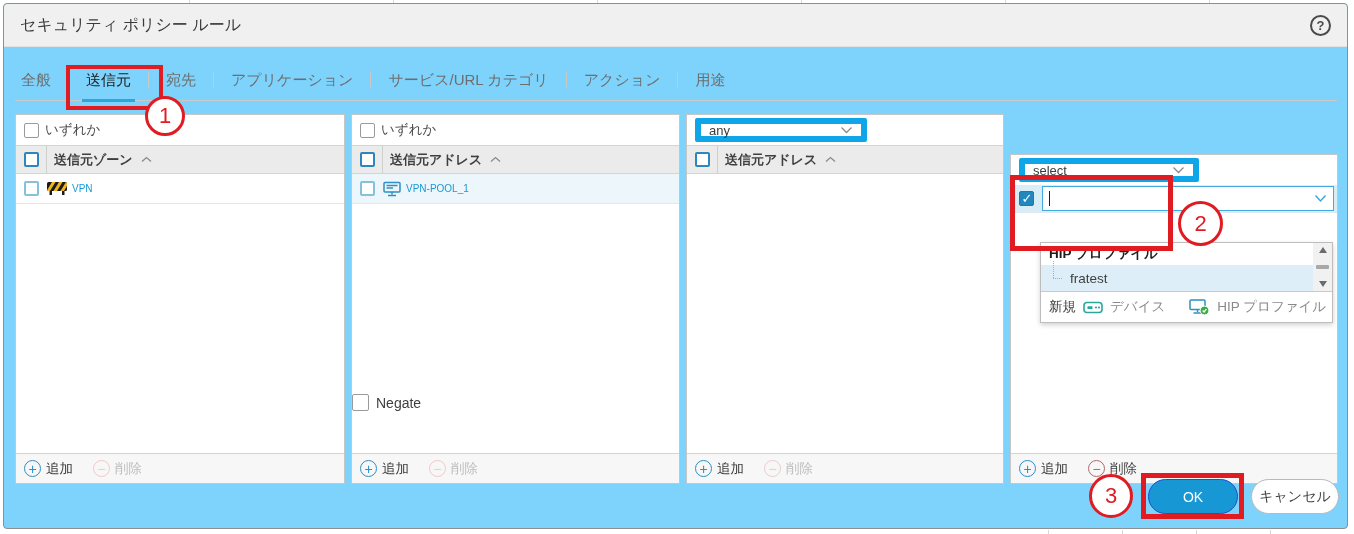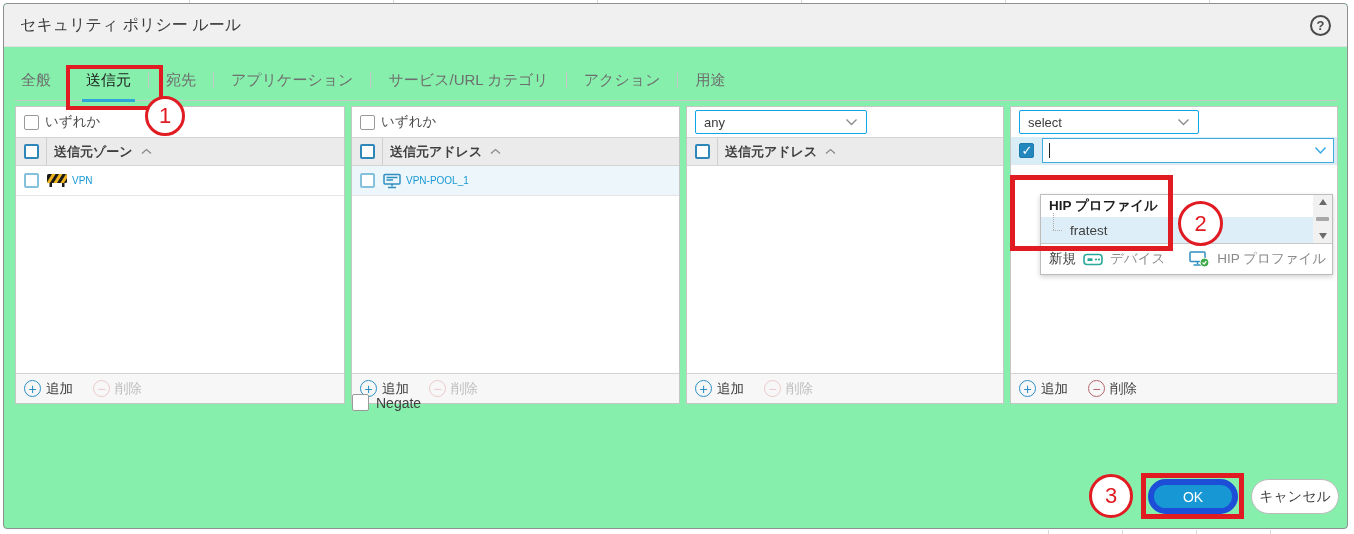--- a/index.html
+++ b/index.html
@@ -3,45 +3,45 @@
 <meta charset="utf-8">
 <style>
   * { margin:0; padding:0; box-sizing:border-box; }
   html,body { width:1354px; height:534px; background:#fff;
     font-family:"Liberation Sans","DejaVu Sans",sans-serif; color:#3c3c3c; }
   .stage { position:relative; width:1354px; height:534px; overflow:hidden; background:#fff; }
   .bg-tick { position:absolute; width:1px; background:#d8d8d8; }
 
   
   .dialog { position:absolute; left:3px; top:3px; width:1345px; height:526px;
-    background:#86efac; border:1px solid #8f8f8f; border-radius:4px; }
+    background:#7dd3fc; border:1px solid #8f8f8f; border-radius:4px; }
   .titlebar { position:absolute; left:0; top:0; right:0; height:43px; background:#f0f0f0;
     border-bottom:1px solid #e2e2e2; border-radius:4px 4px 0 0;
     display:flex; align-items:center; padding:0 16px; }
   .title { font-size:16px; color:#3a3a3a; }
   .help { margin-left:auto; width:21px; height:21px; border:2px solid #4a4a4a; border-radius:50%;
     display:flex; align-items:center; justify-content:center; font-size:13px; font-weight:bold; color:#4a4a4a; }
 
   
   .tabs { position:absolute; left:11px; right:10px; top:56px; height:41px;
     border-bottom:1px solid #c9c9c9; display:flex; align-items:center; }
   .tab { font-size:15px; color:#6e6e6e; padding:0 6px; height:100%;
     display:flex; align-items:center; position:relative; cursor:default; }
   .tab.first { padding-left:6px; }
   .tab.active { color:#1d1d1d; font-weight:normal; }
   .tab.active::after { content:""; position:absolute; left:2px; right:2px; bottom:-2px;
     height:3px; background:#2fa6d8; }
   .sep { width:1px; height:16px; background:#c9c9c9; margin:0 11px; }
 
   
-  .cols { position:absolute; left:11px; top:102px; width:1324px; height:298px;
+  .cols { position:absolute; left:11px; top:110px; width:1324px; height:370px;
     display:flex; gap:6px; }
   .panel { border:1px solid #c6c6c6; background:#fff; display:flex; flex-direction:column;
     position:relative; }
-  .p-zone { width:330px; } .p-addr { width:329px; } .p-user { width:318px; } .p-dev { width:328px; }
+  .p-zone { width:330px; } .p-addr { width:329px; } .p-user { width:318px; } .p-dev { width:328px;margin-top:40px; }
   .ptop { height:30px; display:flex; align-items:center; padding-left:8px; flex:0 0 auto; }
   .phead { height:29px; background:#ebebeb; border-top:1px solid #d4d4d4; border-bottom:1px solid #d4d4d4;
     display:flex; align-items:center; flex:0 0 auto; }
   .phead .cbcell { border-right:1px solid #cfcfcf; }
   .hlabel { font-size:13px; font-weight:bold; color:#3f3f3f; margin-left:7px;text-align:center; }
   .sortcaret { margin-left:8px; display:flex; }
   .pbody { flex:1 1 auto; overflow:hidden; }
   .pfoot { height:30px; background:#f7f7f7; border-top:1px solid #d4d4d4;
     display:flex; align-items:center; gap:20px; padding-left:8px; flex:0 0 auto; }
 
@@ -53,21 +53,21 @@
   .cb.checked::after { content:"\2713"; position:absolute; left:1.5px; top:-1px;
     color:#fff; font-size:13px; font-weight:bold; }
 
   .anylabel { font-size:13.5px; color:#4a4a4a; margin-left:6px; }
 
   .row { height:30px; display:flex; align-items:center; border-bottom:1px solid #e6e6e6; }
   .row.hl { background:#edf6fa; }
   .itemlabel { font-size:10px; color:#1899d5; margin-left:5px; }
   .rowicon { display:flex; align-items:center; }
 
-  .selectbox { height:24px; border:1px solid #0ea5e9; background:#fff; border-radius:2px;
+  .selectbox { height:24px; border:6px solid #0ea5e9; background:#fff; border-radius:2px;
     display:flex; align-items:center; padding:0 8px; font-size:13px; color:#3c3c3c; }
   .selectbox .chev { margin-left:auto; display:flex; }
   .sel-user { width:172px; } .sel-dev { width:180px; }
 
   
   .linkbtn { display:flex; align-items:center; gap:5px; font-size:13.5px; }
   .ico-circ { width:17px; height:17px; border-radius:50%; display:flex; align-items:center;
     justify-content:center; font-size:14px; line-height:1; border:1.5px solid; }
   .add .ico-circ { border-color:#2b8fc7; color:#2b8fc7; }
   .add .lb-text { color:#3c3c3c; }
@@ -112,21 +112,21 @@
   .gap18 { width:10px; }
 
   
   .negate { position:absolute; left:348px; top:390px; display:flex; align-items:center; gap:7px; }
   .negate .cb { width:17px; height:17px; }
   .negate-label { font-size:14px; color:#3f3f3f; }
 
   
   .btn { position:absolute; height:35px; border-radius:17.5px; display:flex; align-items:center;
     justify-content:center; font-size:14px; }
-  .btn-ok { left:1144px; top:475px; width:90px; background:#1798d5; color:#fff; border:6px solid #1d4ed8; }
+  .btn-ok { left:1144px; top:475px; width:90px; background:#1798d5; color:#fff; border:1px solid #1d4ed8; }
   .btn-cancel { left:1247px; top:475px; width:88px; background:#fff; color:#3f3f3f; border:1px solid #b9b9b9; }
 
   
   .anno-box { position:absolute; border-style:solid; border-color:#e01b22; z-index:20; }
   .anno-circle { position:absolute; border:3px solid #e01b22; border-radius:50%; background:#fff;
     display:flex; align-items:center; justify-content:center; color:#e01b22;
     font-size:22px; z-index:21; }
   #box1 { left:62px; top:61px; width:97px; height:45px; border-width:4px; }
   #circ1 { left:141px; top:92px; width:40px; height:40px; }
   #box2 { left:1006px; top:171px; width:163px; height:76px; border-width:5px; }

